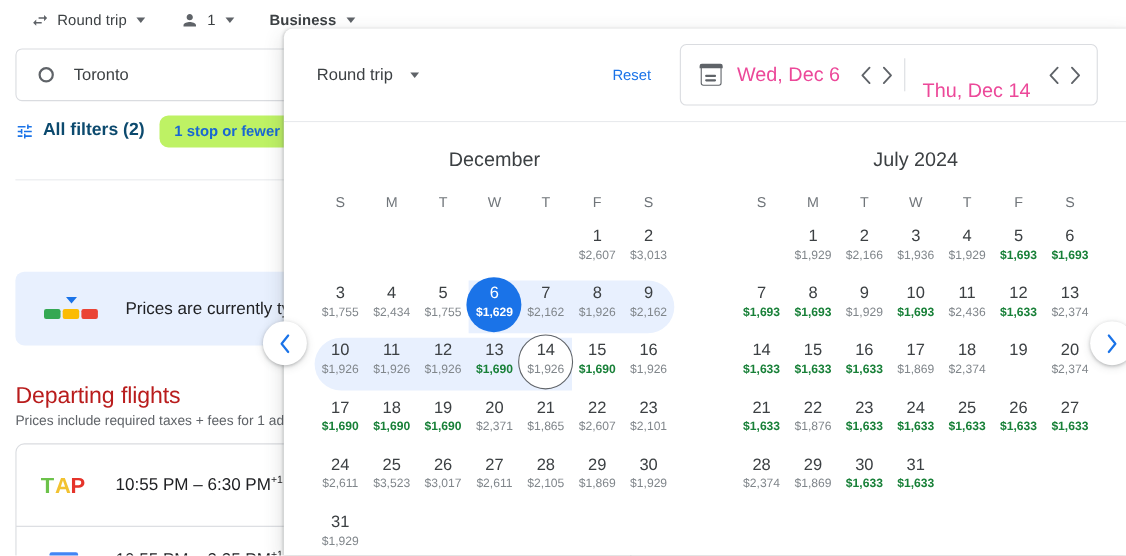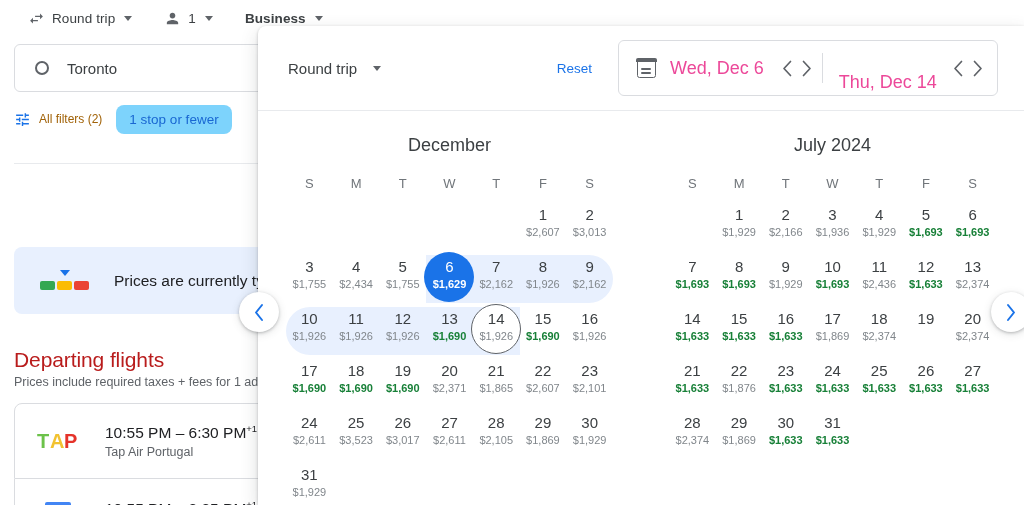--- a/index.html
+++ b/index.html
@@ -29,23 +29,23 @@
   .search-box {
     position: absolute; left: 14px; top: 44px; width: 560px; height: 48px;
     border: 1px solid #dadce0; border-radius: 6px; display: flex; align-items: center; padding-left: 20px; gap: 18px;
     background: #fff;
   }
   .origin-dot { width: 14px; height: 14px; border: 2px solid #5f6368; border-radius: 50%; }
   .origin-text { font-size: 15px; color: #3c4043; }
 
   .filters-row { position: absolute; left: 14px; top: 104px; height: 30px; display: flex; align-items: center; gap: 14px; }
   .all-filters { display: flex; align-items: center; gap: 8px; cursor: pointer; }
-  .all-filters .txt { color: #a16207; font-size: 12px; font-weight: 400; }
+  .all-filters .txt { color: #0c4a6e; font-size: 16px; font-weight: 700; }
   .chip {
-    background: #7dd3fc; color: #1967d2; font-size: 13.5px; font-weight: 400;
+    background: #bef264; color: #1967d2; font-size: 13.5px; font-weight: 700;
     border-radius: 8px; padding: 7px 13px; white-space: nowrap;
   }
 
   .divider-line { position: absolute; left: 14px; top: 163px; width: 560px; height: 1px; background: #e8eaed; }
 
   .track-row { position: absolute; left: 14px; top: 178px; height: 28px; display: flex; align-items: center; gap: 10px; }
   .track-label { font-size: 13.5px; color: #202124; font-weight: 500; }
   .info-circle {
     width: 14px; height: 14px; border: 1.3px solid #80868b; border-radius: 50%;
     font-size: 10px; color: #80868b; display: flex; align-items: center; justify-content: center; font-style: italic;
@@ -217,21 +217,20 @@
     <div class="flight-card">
       <span class="tap-logo">
         <svg width="46" height="30" viewBox="0 0 46 30">
           <text x="0" y="22" font-family="Liberation Sans, sans-serif" font-size="20" font-weight="bold" fill="#6cc24a">T</text>
           <text x="13" y="22" font-family="Liberation Sans, sans-serif" font-size="20" font-weight="bold" fill="#f2c230">A</text>
           <text x="27" y="22" font-family="Liberation Sans, sans-serif" font-size="20" font-weight="bold" fill="#e5332a">P</text>
         </svg>
       </span>
       <span>
         <span class="flight-time">10:55 PM – 6:30 PM</span><sup style="font-size:9.5px;color:#202124;">+1</sup>
-        <div class="flight-airline">Tap Air Portugal</div>
       </span>
     </div>
 
     <div class="flight-card2">
       <span class="tap-logo">
         <svg width="46" height="22" viewBox="0 0 46 22">
             <rect x="8" y="8" width="26" height="5" rx="2" fill="#4285f4"></rect>
           </svg>
       </span>
       <span>

